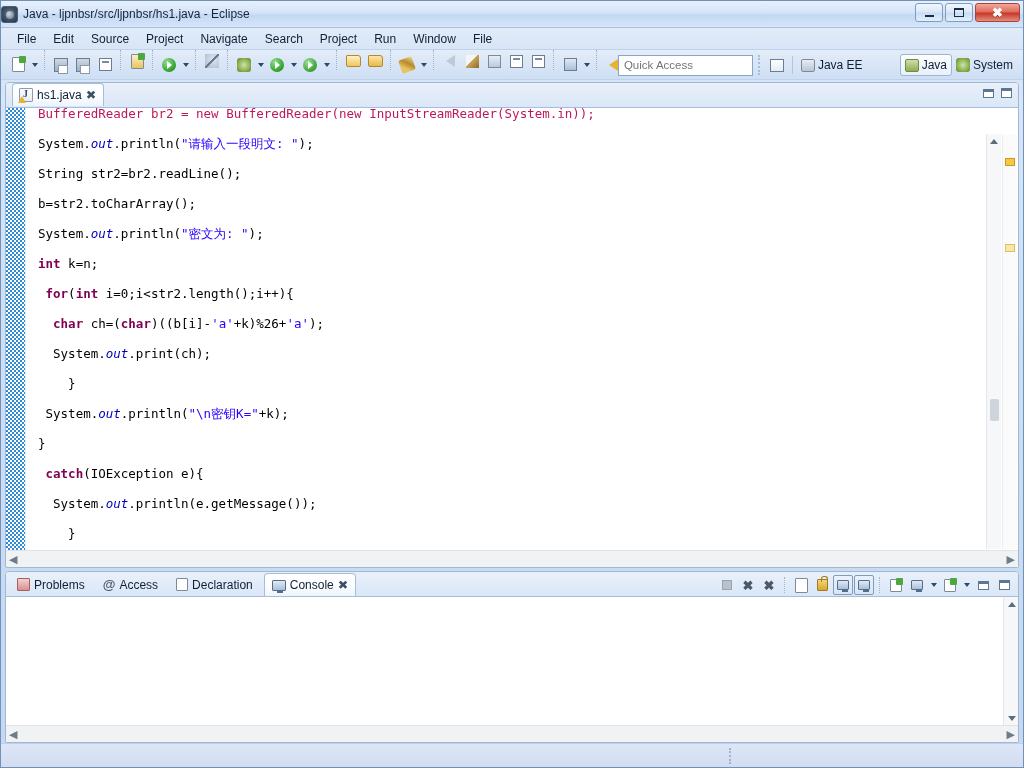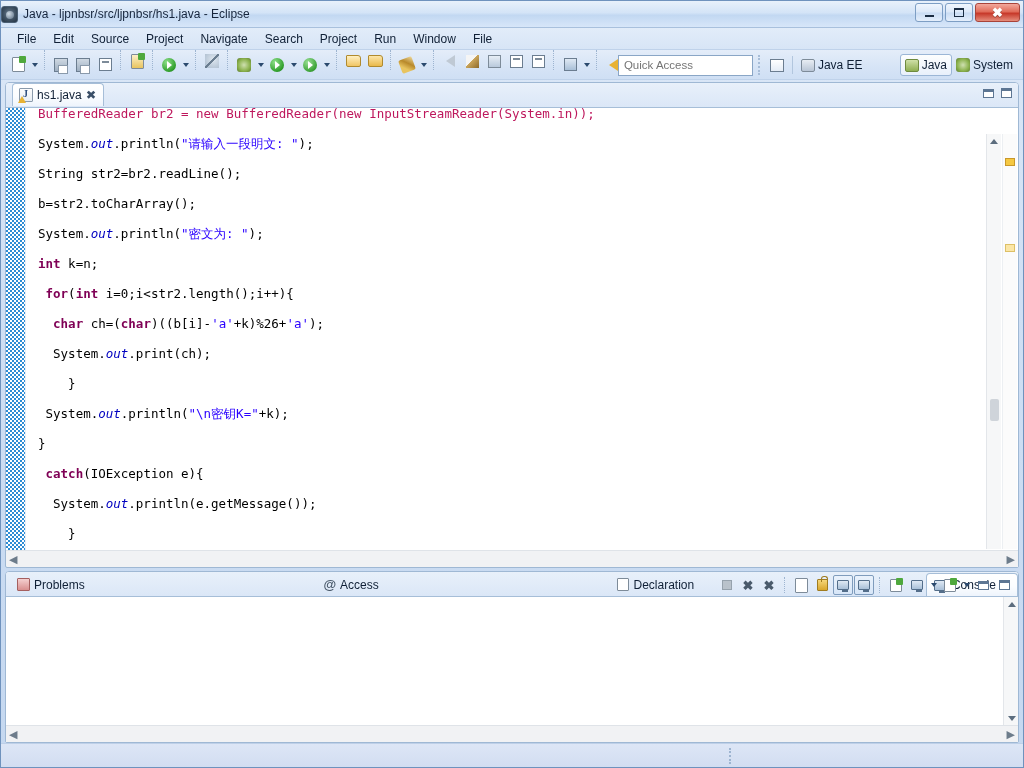--- a/index.html
+++ b/index.html
@@ -274,21 +274,20 @@
     border-radius: 4px 4px 2px 2px;
     display: flex; flex-direction: column;
     min-height: 0; overflow: hidden;
   }
   #console-tabbar {
     height: 25px; flex: 0 0 25px;
     background: linear-gradient(to bottom,#e8f0fa,#dbe7f7);
     display: flex; align-items: flex-end;
     border-bottom: 1px solid #a6bed8;
     position: relative;
-    justify-content: space-between;
   }
   .ctab {
     display: flex; align-items: center; gap: 4px;
     height: 23px; padding: 0 7px; margin-left: 4px;
     font-size: 12px; color: #102036;
   }
   .ctab.active {
     background: linear-gradient(to bottom,#ffffff 0%, #fbfdff 55%, #eef4fc 100%);
     border: 1px solid #a6bed8; border-bottom: none;
     border-radius: 4px 4px 0 0;

